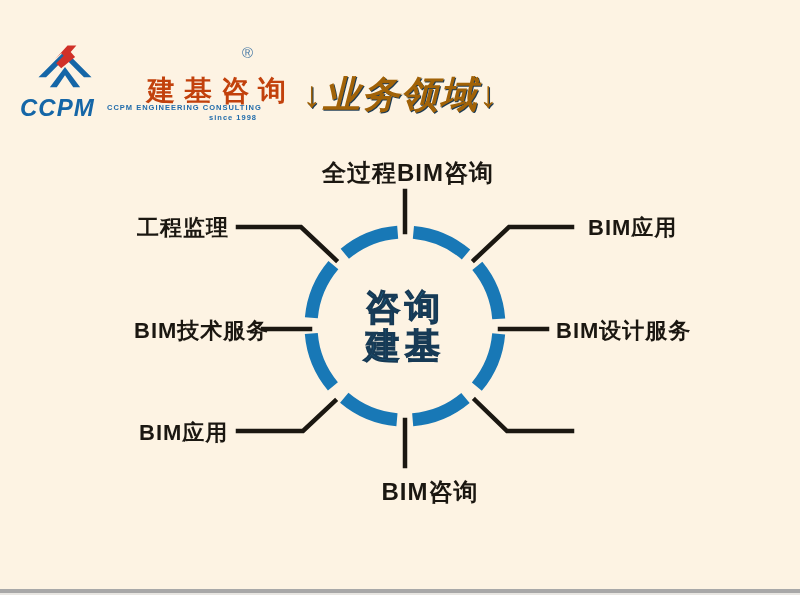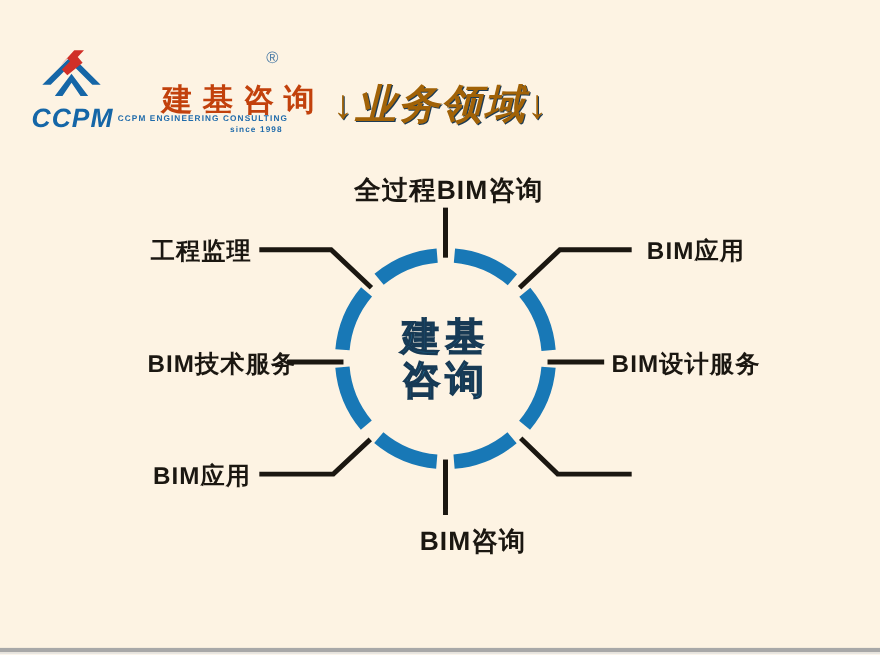--- a/index.html
+++ b/index.html
@@ -8,21 +8,20 @@
     width:800px;height:595px;
     background:#fdf3e3;
     overflow:hidden;
     font-family:"Liberation Sans","DejaVu Sans",sans-serif;
   }
   
   .logo-block{position:absolute;left:0;top:0;width:300px;height:140px;}
   .logo-icon{position:absolute;left:24px;top:38px;width:82px;height:60px;}
   .logo-wordmark{
     position:absolute;left:20px;top:94px;width:92px;
-    text-align:center;
     font-size:24px;font-weight:bold;font-style:italic;
     letter-spacing:1px;color:#1566a7;
   }
   .logo-cn{
     position:absolute;left:106px;top:72px;
     font-size:28px;font-weight:bold;color:#c2410c;
     letter-spacing:9px;white-space:nowrap;margin-left:41px;
   }
   .logo-reg{
     position:absolute;left:242px;top:44px;
@@ -104,22 +103,22 @@
       <line x1="263" y1="329" x2="310" y2="329"></line>
       <line x1="500" y1="329" x2="547" y2="329"></line>
       <polyline points="238,227 301,227 336,260"></polyline>
       <polyline points="474,260 509,227 572,227"></polyline>
       <polyline points="238,431 303,431 335,401"></polyline>
       <polyline points="475,400 507,431 572,431"></polyline>
     </g>
   </svg>
 
   <div class="hub-text">
+    <div>咨询</div>
     <div>建基</div>
-    <div>咨询</div>
   </div>
 
   <div class="node-label node-top">全过程BIM咨询</div>
   <div class="node-label node-top-right">BIM应用</div>
   <div class="node-label node-right">BIM设计服务</div>
   <div class="node-label node-bottom">BIM咨询</div>
   <div class="node-label node-bottom-left">BIM应用</div>
   <div class="node-label node-left">BIM技术服务</div>
   <div class="node-label node-top-left">工程监理</div>
 

